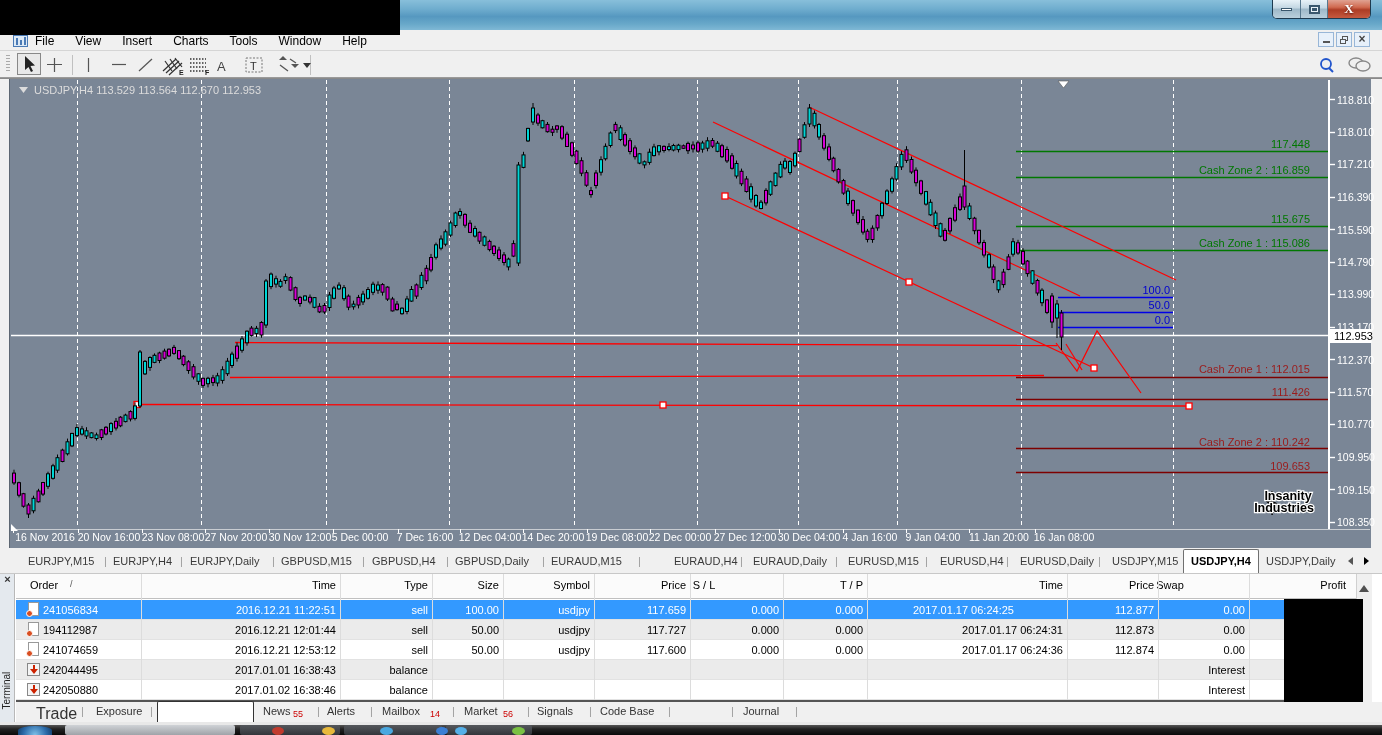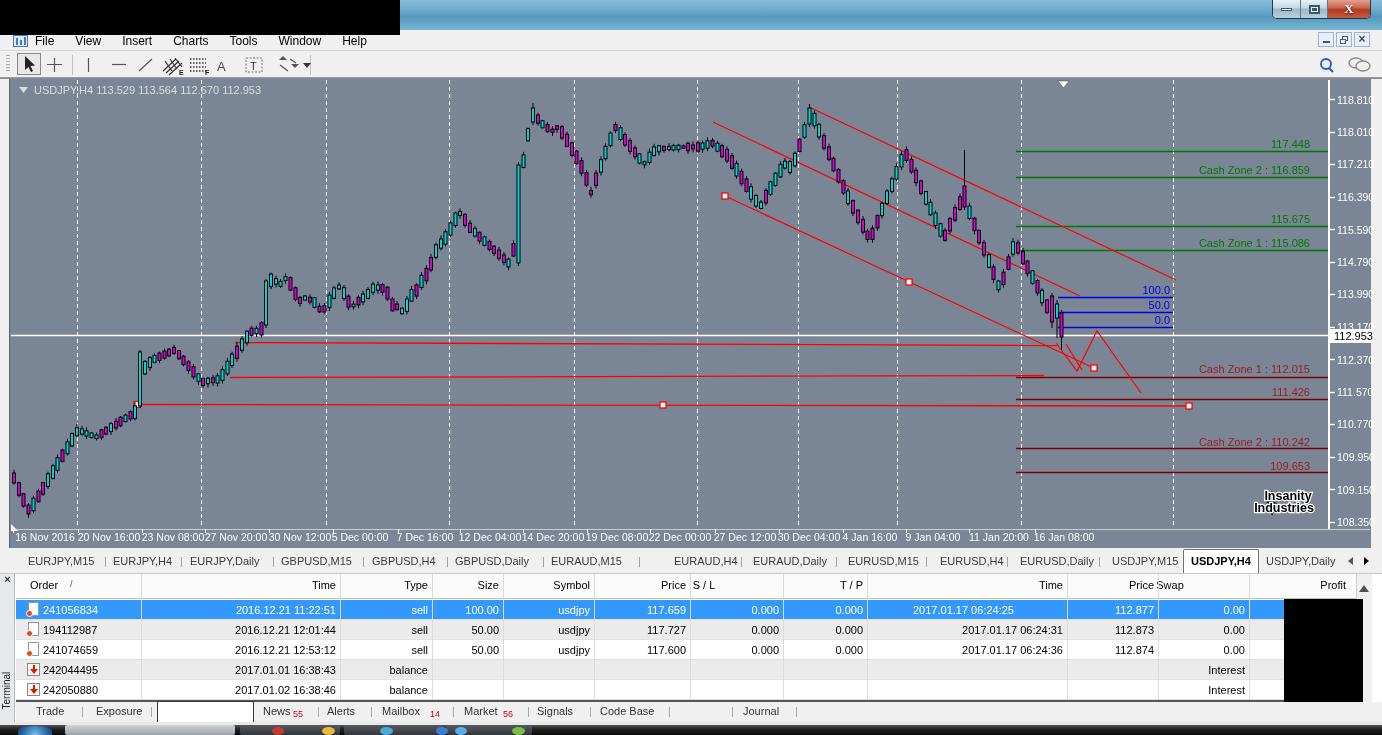--- a/index.html
+++ b/index.html
@@ -552,21 +552,21 @@
     <div class="abs" style="left:783px;top:0;width:1px;height:126px;background:#dcdcdc"></div>
     <div class="abs" style="left:867px;top:0;width:1px;height:126px;background:#dcdcdc"></div>
     <div class="abs" style="left:1067px;top:0;width:1px;height:126px;background:#dcdcdc"></div>
     <div class="abs" style="left:1158px;top:0;width:1px;height:126px;background:#dcdcdc"></div>
     <div class="abs" style="left:1249px;top:0;width:1px;height:126px;background:#dcdcdc"></div>
     <div class="abs" style="left:16px;top:126px;width:1340px;height:2px;background:#555"></div>
     <div class="abs" style="left:1356px;top:0;width:16px;height:128px;background:#f0f0f0;border-left:1px solid #d0d0d0"></div>
     <div class="abs" style="left:1359px;top:6px;width:0;height:0;border:5px solid transparent;border-bottom:7px solid #505050"></div>
     <div class="abs" style="left:16px;top:128px;width:1366px;height:20px;background:#f0f0f0">
       <div class="abs" style="left:141px;top:-1px;width:97px;height:21px;background:#fff;border:1px solid #333;border-bottom:none;border-radius:2px 2px 0 0"></div>
-      <span class="abs" style="left:20px;top:3px;font-size:11px;color:#333">Trade</span>
+      <span class="abs" style="left:20px;top:3px;font-size:16px;color:#333">Trade</span>
       <span class="abs" style="left:65px;top:3px;font-size:11px;color:#9a9a9a">|</span>
       <span class="abs" style="left:80px;top:3px;font-size:11px;color:#333">Exposure</span>
       <span class="abs" style="left:134px;top:3px;font-size:11px;color:#9a9a9a">|</span>
       <span class="abs" style="left:247px;top:3px;font-size:11px;color:#333">News</span>
       <span class="abs" style="left:301px;top:3px;font-size:11px;color:#9a9a9a">|</span>
       <span class="abs" style="left:311px;top:3px;font-size:11px;color:#333">Alerts</span>
       <span class="abs" style="left:354px;top:3px;font-size:11px;color:#9a9a9a">|</span>
       <span class="abs" style="left:366px;top:3px;font-size:11px;color:#333">Mailbox</span>
       <span class="abs" style="left:436px;top:3px;font-size:11px;color:#9a9a9a">|</span>
       <span class="abs" style="left:448px;top:3px;font-size:11px;color:#333">Market</span>

